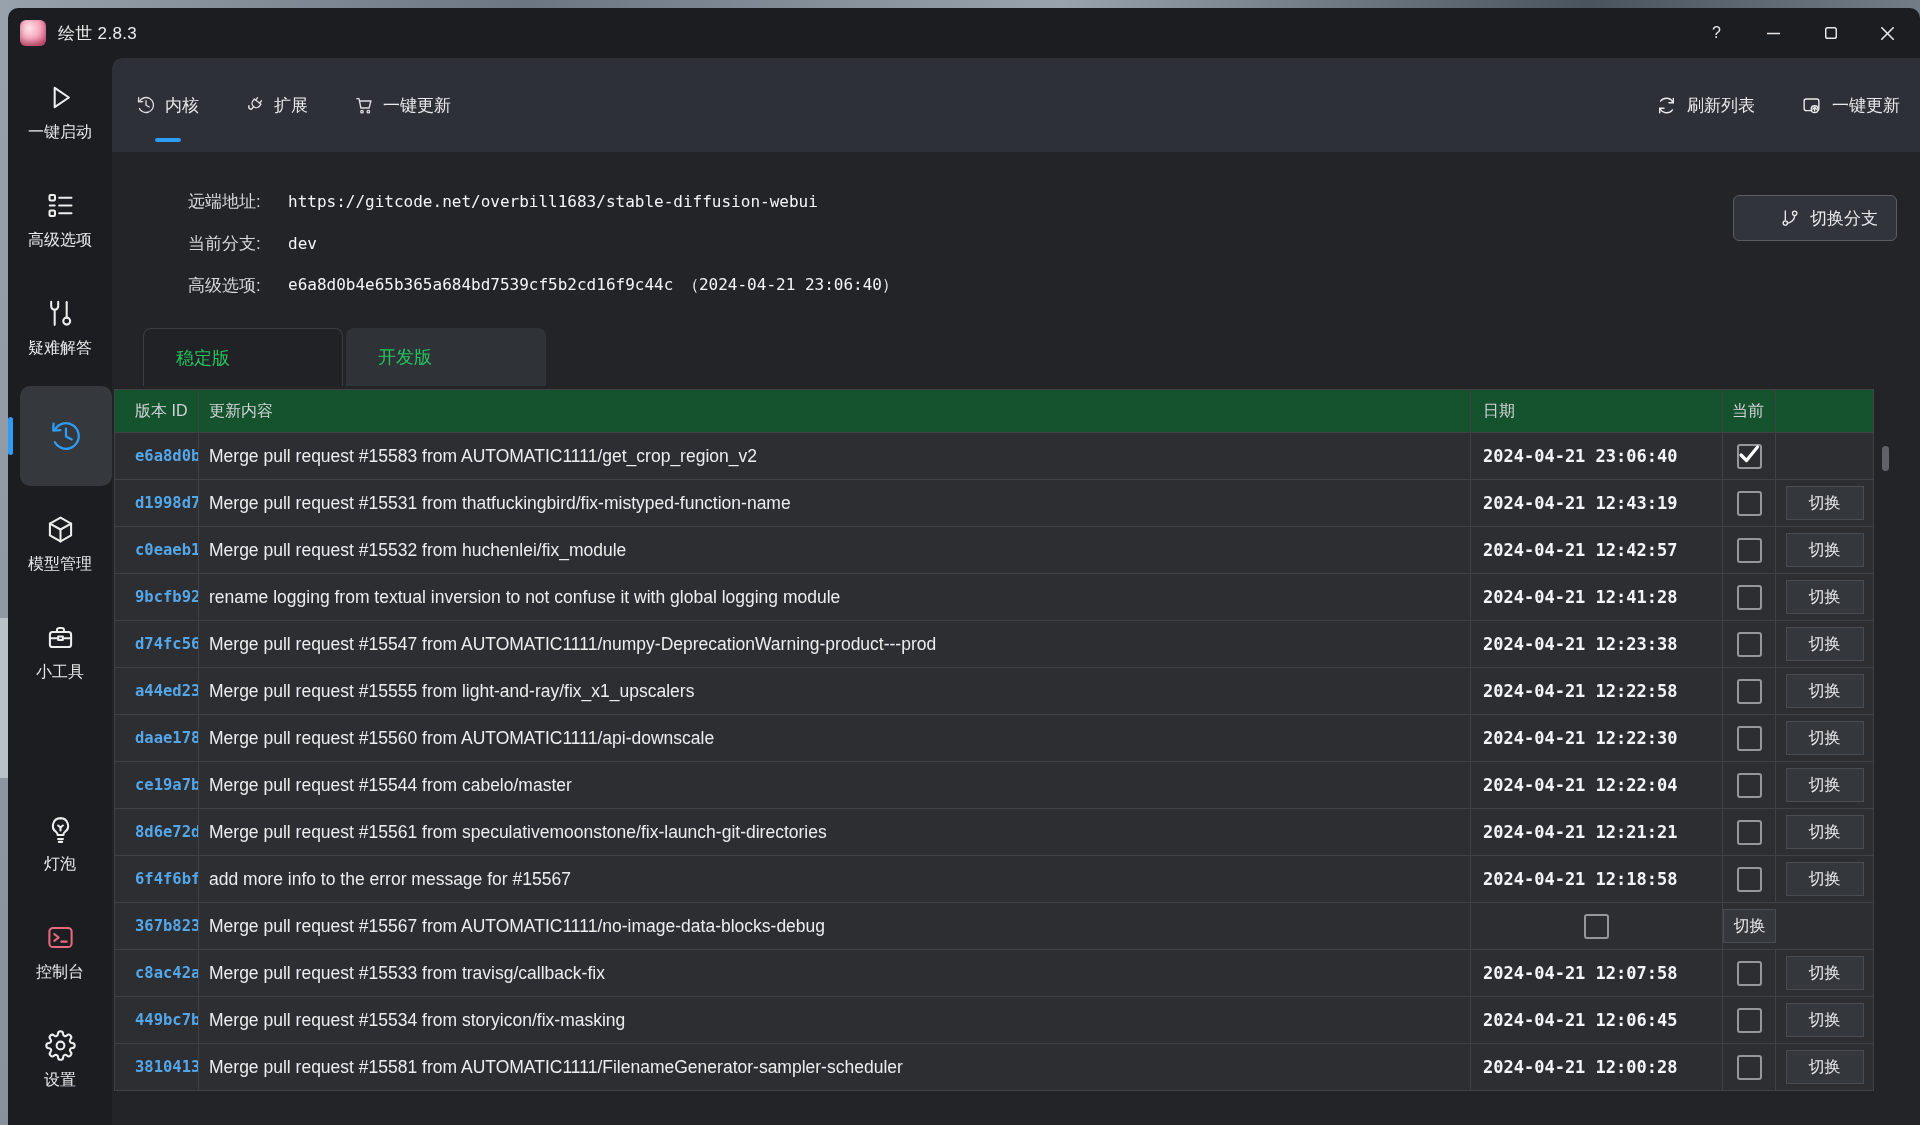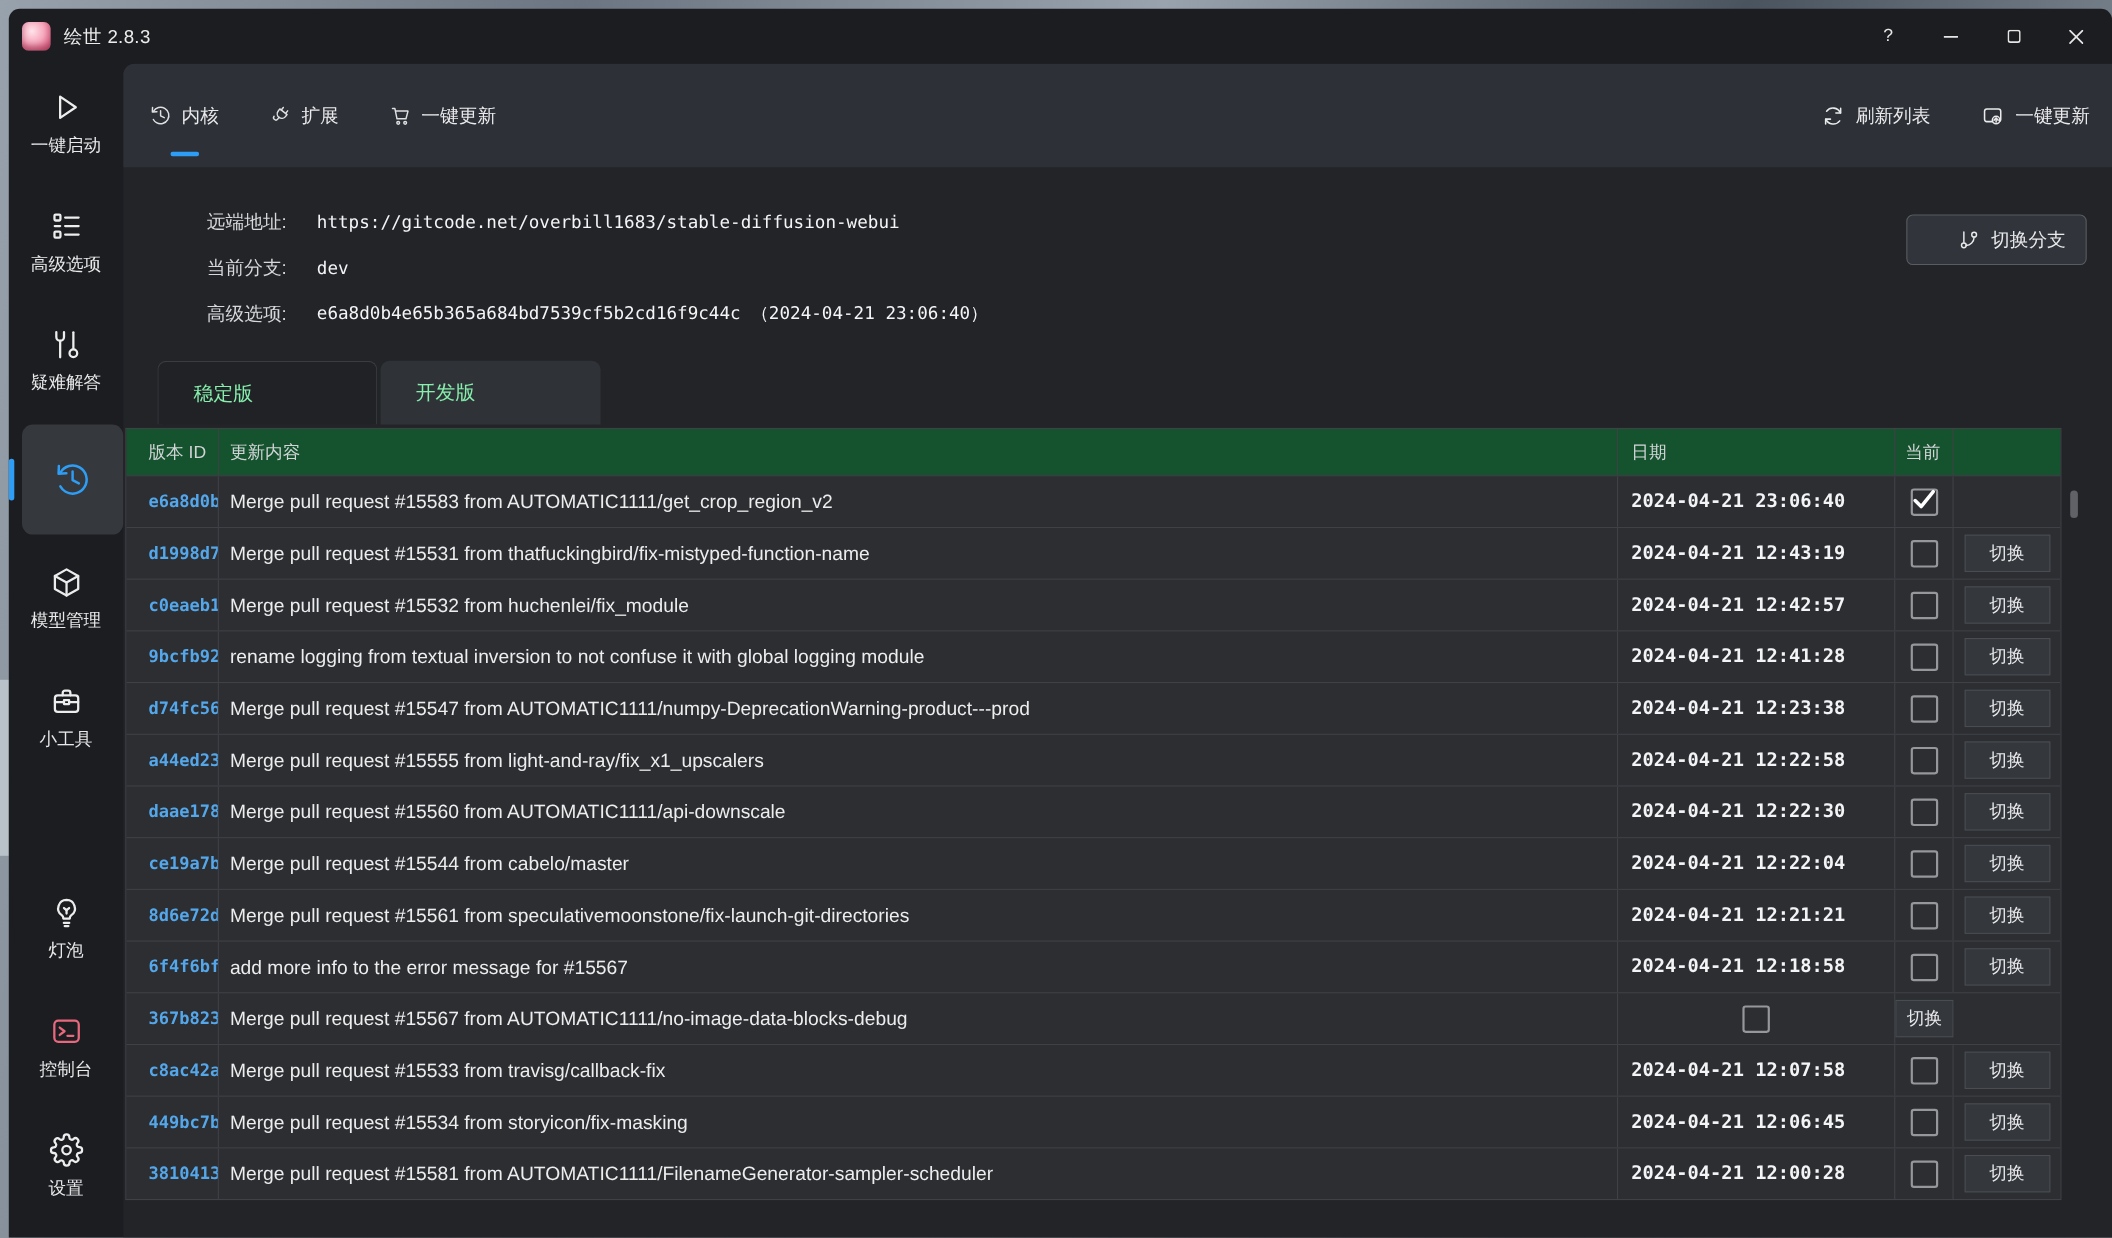--- a/index.html
+++ b/index.html
@@ -67,21 +67,21 @@
   .info-value{font-family:"DejaVu Sans Mono","Liberation Mono",monospace;
     font-size:16px;color:#f4f5f6;}
 
   .switch-branch{position:absolute;top:43px;right:23px;width:164px;height:46px;
     border:1px solid #595c60;border-radius:6px;background:#31343a;display:flex;
     align-items:center;justify-content:center;gap:10px;font-size:17px;color:#e9eaec;cursor:pointer;padding-left:28px;}
   .switch-branch .icon{width:20px;height:20px;}
 
   .branch-tabs{display:flex;gap:3px;margin:22px 0 0 29px;}
   .btab{width:200px;height:58px;border-radius:8px 8px 0 0;display:flex;align-items:center;
-    padding-left:32px;font-size:18px;color:#86efac;cursor:pointer;}
+    padding-left:32px;font-size:18px;color:#22c55e;cursor:pointer;}
   .btab.inactive{background:#202226;border:1px solid #393c41;border-bottom:none;}
   .btab.active{background:#2f3237;}
 
   
   .table{width:1760px;margin-top:3px;border:1px solid #3f4146;background:#2c2e32;}
   .thead,.trow{display:grid;grid-template-columns:84px 1272px 252px 53px 97px;}
   .thead{height:42px;background:#14532d;color:#d2d4d7;font-size:16px;text-align:center;}
   .trow{height:47px;border-top:1px solid #3f4146;background:#2c2e32;}
   .cell{display:flex;align-items:center;border-right:1px solid #3f4146;overflow:hidden;}
   .cell.last{border-right:none;}

